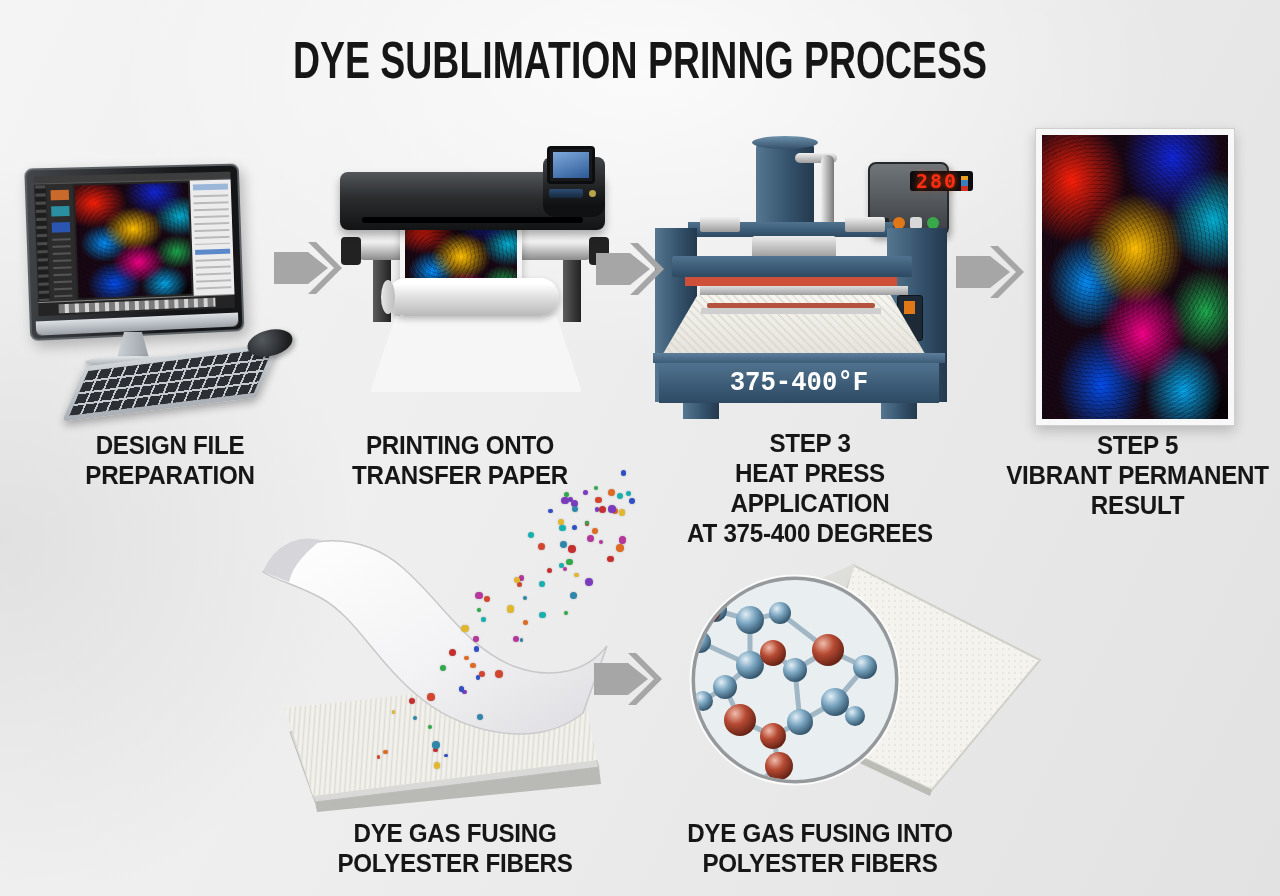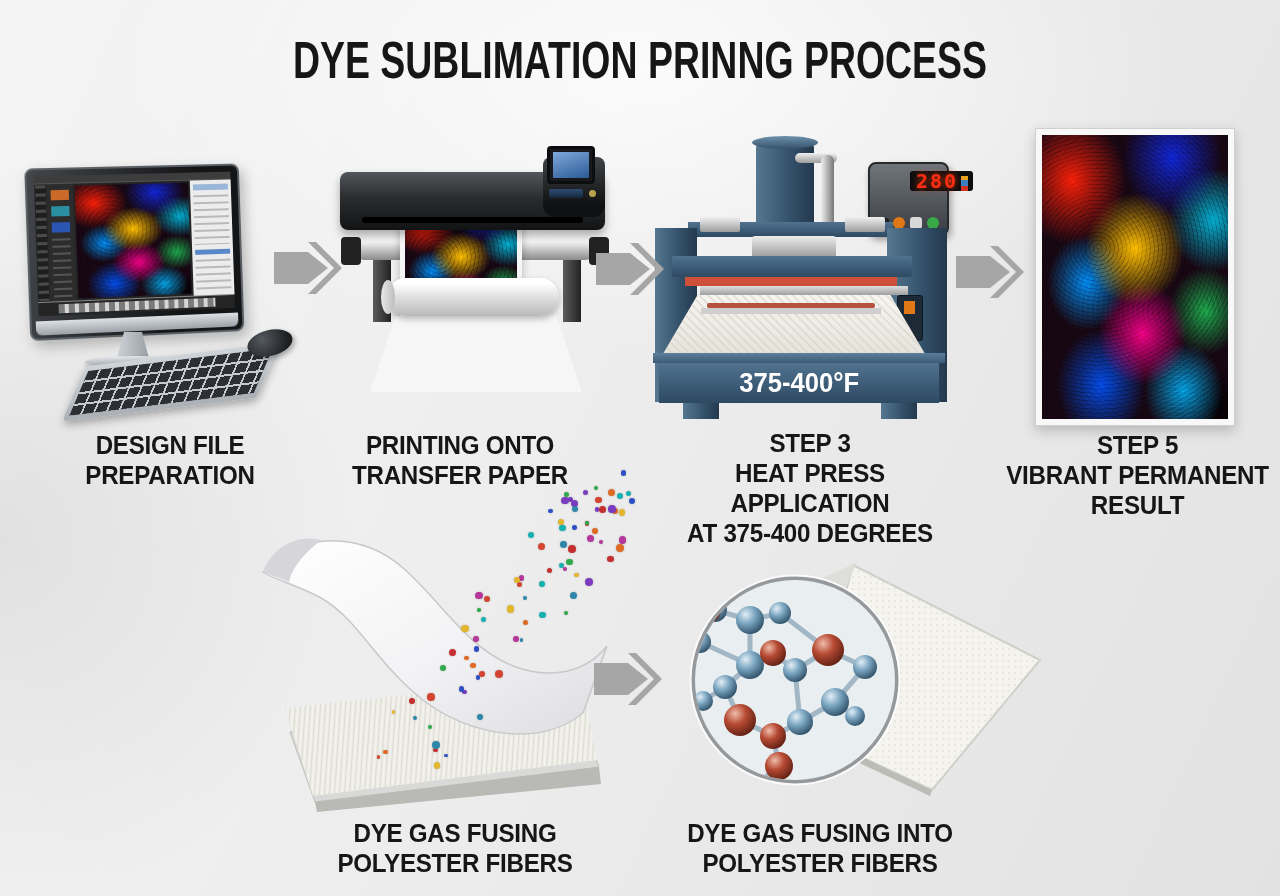--- a/index.html
+++ b/index.html
@@ -28,21 +28,21 @@
     radial-gradient(ellipse 24% 18% at 96% 96%, rgba(0,0,0,.8), rgba(0,0,0,0) 80%),
     #170713;}
   .vibrant::after{content:"";position:absolute;inset:0;
     background:
      repeating-radial-gradient(circle at 30% 40%, rgba(0,0,0,.25) 0 1px, transparent 1px 4px),
      repeating-radial-gradient(circle at 72% 62%, rgba(255,255,255,.14) 0 1px, transparent 1px 5px);
     mix-blend-mode:overlay;}
   
   .arrow-svg{display:block;}
   
-  .press-blue{background:linear-gradient(180deg,#51738f 0%,#3c5b76 55%,#2e4a63 100%);}
+  .press-blue{background:linear-gradient(180deg,#51738f 0%,#3c5b76 55%,#2e4a63 100%);font-family:Liberation Mono, monospace;}
   .press-col{background:linear-gradient(90deg,#55778f,#33506a 60%,#24394d);}
   .silver{background:linear-gradient(180deg,#f0f0f0,#9c9c9c);}
   .dot{position:absolute;border-radius:50%;box-shadow:0 0 2px rgba(0,0,0,.25);}
   .led{font-family:"DejaVu Sans Mono",monospace;font-weight:bold;color:#ff2d12;
     text-shadow:0 0 7px rgba(255,70,10,.85);letter-spacing:2px;}
   .pad-tex{background:
      repeating-linear-gradient(45deg, rgba(210,208,198,.5) 0 2px, transparent 2px 6px),
      linear-gradient(180deg,#f6f5f0,#e4e2da);}
   .keys{background-color:#2c2f33;background-image:
      repeating-linear-gradient(90deg, transparent 0 11px, #c6cbd1 11px 13px),

